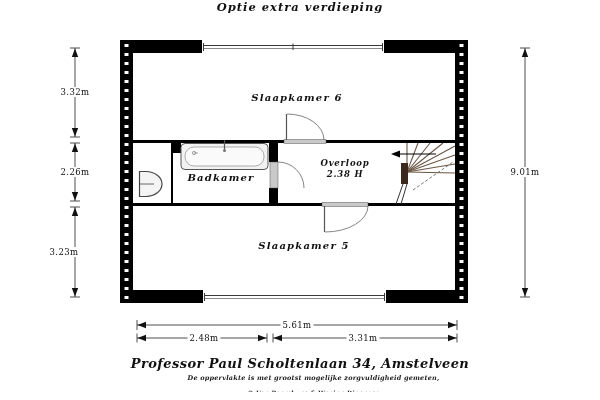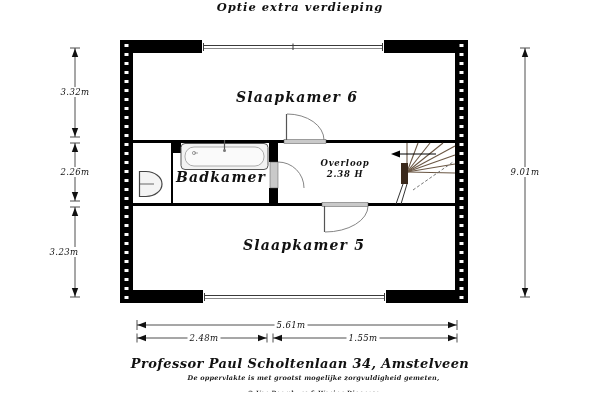--- a/index.html
+++ b/index.html
@@ -1,22 +1,22 @@
 <!DOCTYPE html>
 <html><head>
 <meta charset="utf-8">
 <style>
   html,body{margin:0;padding:0;background:#fff;}
   .canvas{position:relative;width:600px;height:392px;background:#fff;overflow:hidden;
           font-family:"DejaVu Serif",serif;color:#111;}
   svg{position:absolute;left:0;top:0;}
-  .label{position:absolute;transform:translate(-50%,-50%);white-space:nowrap;font-style:italic;}
+  .label{position:absolute;transform:translate(-50%,-50%);white-space:nowrap;}
   .title{left:0;right:0;top:2px;text-align:center;font-size:11.5px;font-weight:bold;
          font-style:italic;letter-spacing:1px;}
-  .room{font-style:italic;font-weight:bold;font-size:14px;letter-spacing:1.2px;}
+  .room{font-style:italic;font-weight:bold;font-size:10px;letter-spacing:1.2px;}
   .room2{font-style:italic;font-weight:bold;font-size:8.5px;letter-spacing:0.8px;
          text-align:center;line-height:10px;}
   .dim{font-size:8.5px;letter-spacing:0.4px;background:#fff;padding:0 2px;}
   .addr{left:0;right:0;top:356px;position:absolute;text-align:center;font-size:13px;
         font-weight:bold;font-style:italic;letter-spacing:0.4px;}
   .fine{left:0;right:0;position:absolute;text-align:center;font-size:6.5px;
         font-weight:bold;font-style:italic;color:#222;letter-spacing:0.2px;padding-left:27px;}
 </style>
 </head>
 <body>
@@ -171,20 +171,20 @@
   <div class="label room" style="left:297px;top:97px;">Slaapkamer 6</div>
   <div class="label room" style="left:221px;top:177px;">Badkamer</div>
   <div class="label room2" style="left:345px;top:163px;">Overloop</div>
   <div class="label room2" style="left:345px;top:174px;">2.38 H</div>
   <div class="label room" style="left:304px;top:245px;">Slaapkamer 5</div>
 
   <div class="label dim" style="left:75px;top:92px;">3.32m</div>
   <div class="label dim" style="left:75px;top:172px;">2.26m</div>
   <div class="label dim" style="left:64px;top:252px;">3.23m</div>
   <div class="label dim" style="left:525px;top:172px;">9.01m</div>
-  <div class="label dim" style="left:291px;top:325px;">5.61m</div>
+  <div class="label dim" style="left:297px;top:325px;">5.61m</div>
   <div class="label dim" style="left:204px;top:338px;">2.48m</div>
-  <div class="label dim" style="left:363px;top:338px;">1.55m</div>
+  <div class="label dim" style="left:363px;top:338px;">3.31m</div>
 
   <div class="addr">Professor Paul Scholtenlaan 34, Amstelveen</div>
   <div class="fine" style="top:374px;">De oppervlakte is met grootst mogelijke zorgvuldigheid gemeten,</div>
   <div class="fine" style="top:389px;font-size:6px;">© Van Roemburg &amp; Waning Diagnose</div>
 </div>
 
 </body></html>

